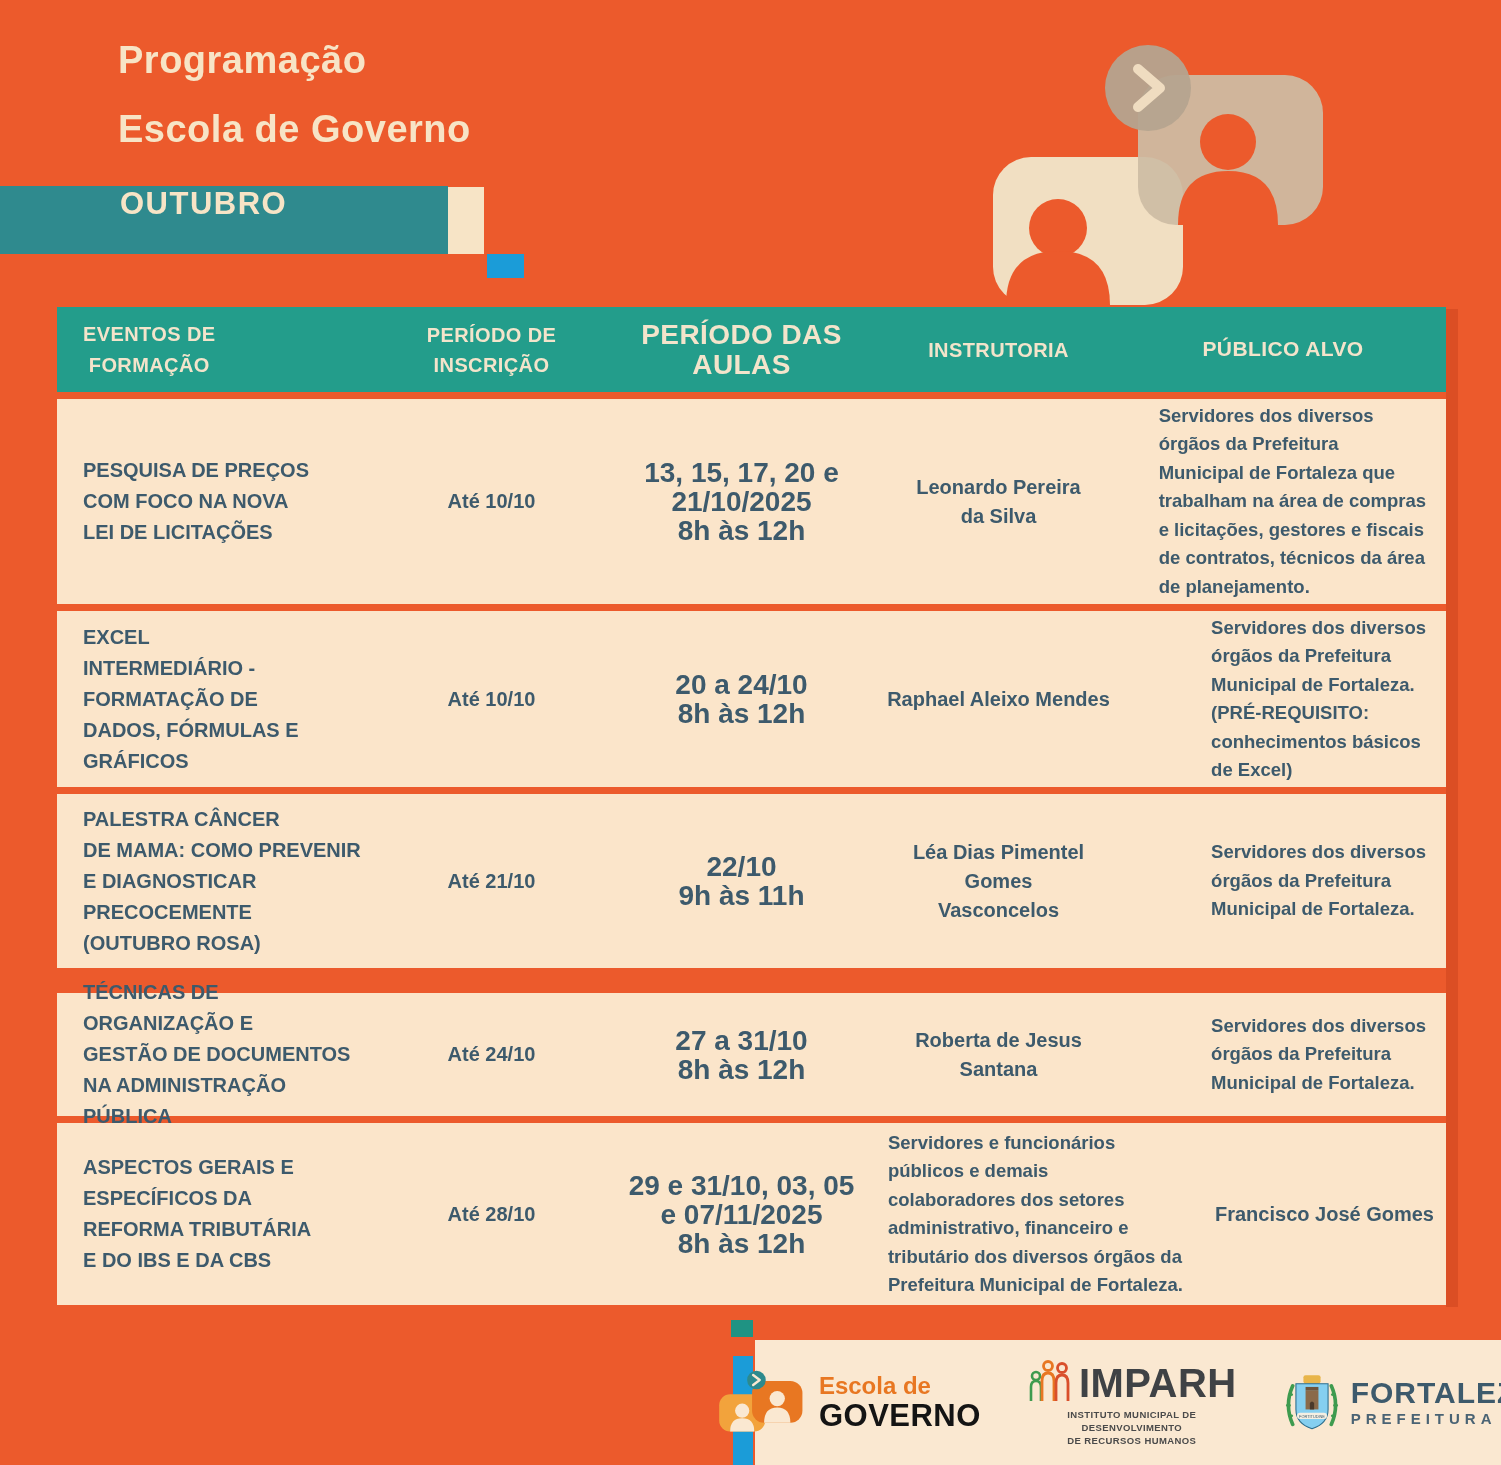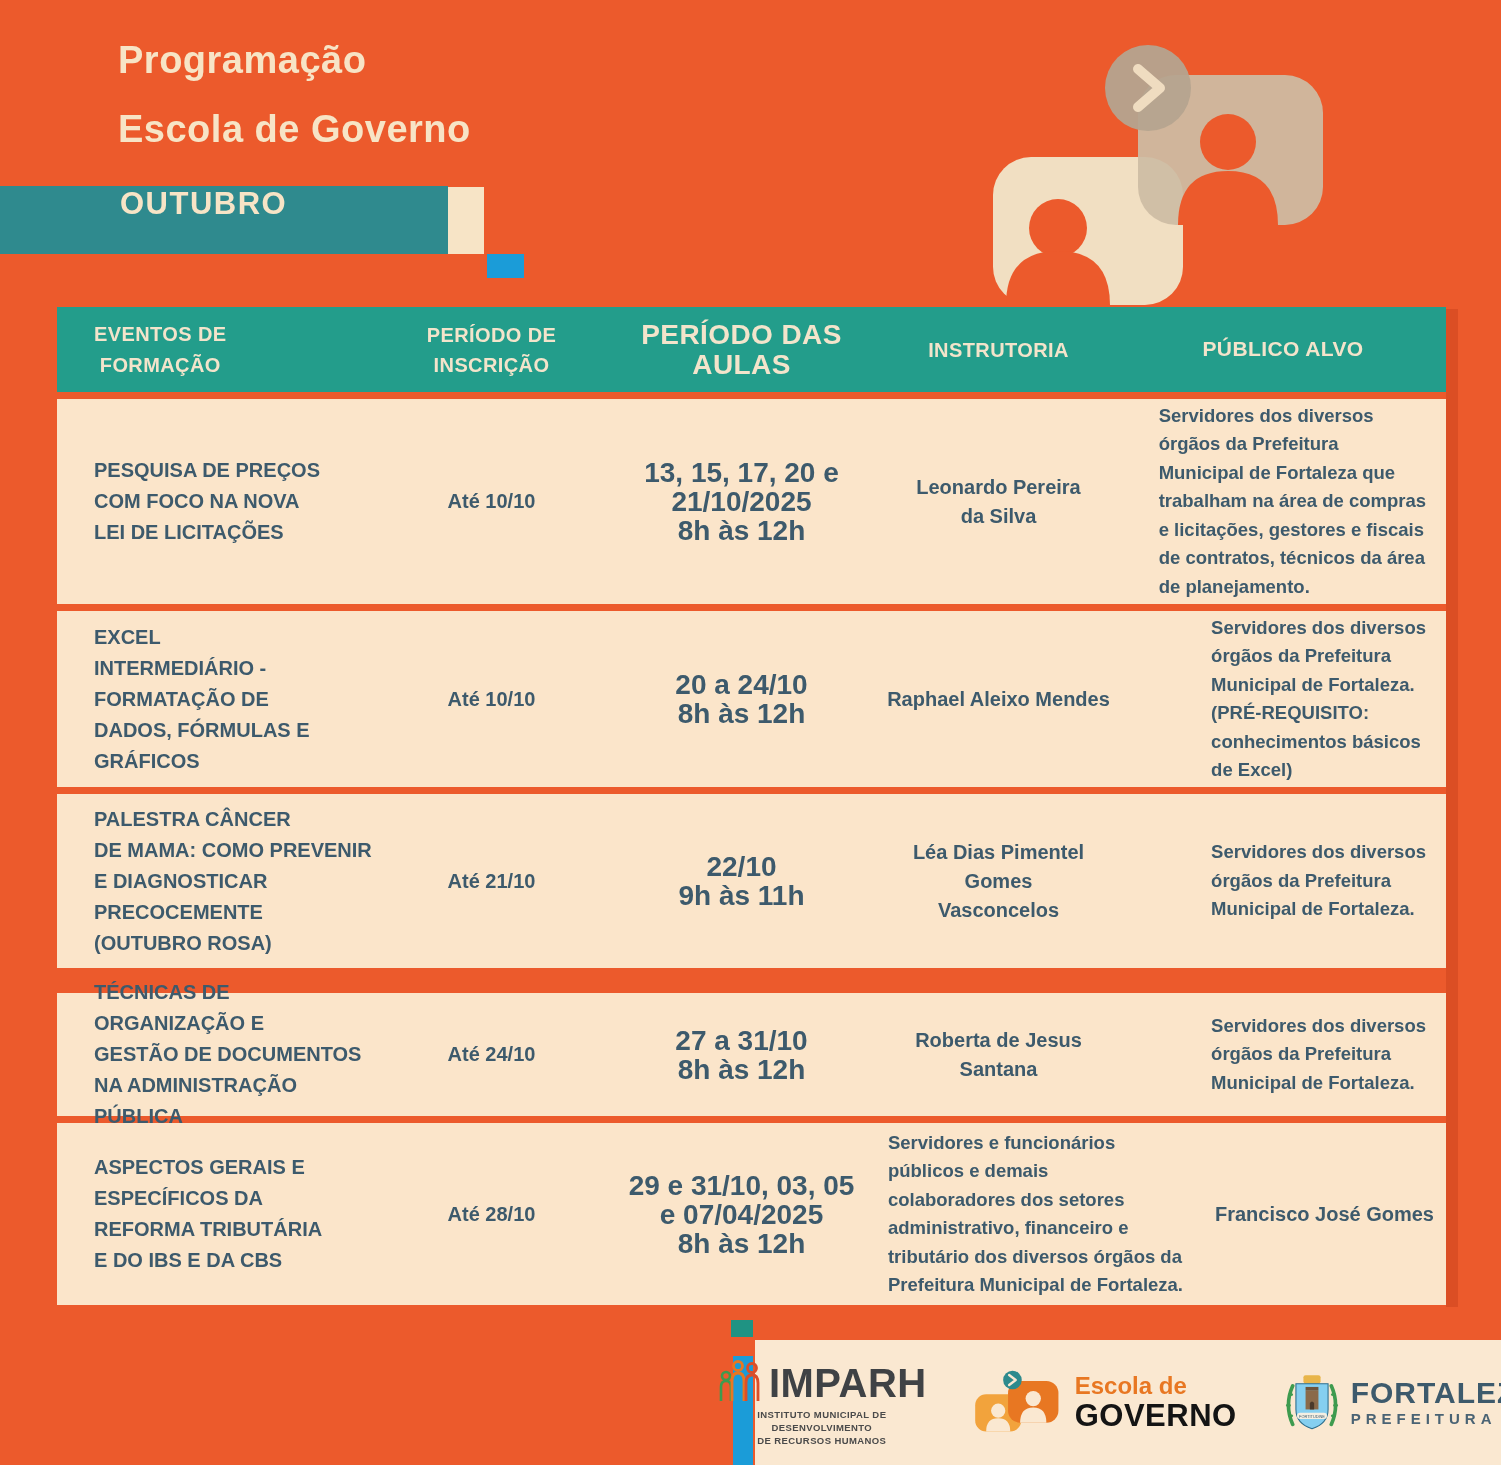--- a/index.html
+++ b/index.html
@@ -20,21 +20,21 @@
   .table{position:absolute;left:57px;top:307px;width:1389px;}
   .table::after{content:"";position:absolute;top:2px;right:-12px;width:12px;height:100%;
                 background:#DB4E24;}
   .thead{display:flex;background:#239D8B;height:85px;margin-bottom:7px;position:relative;z-index:1;}
   .th{display:flex;align-items:center;justify-content:center;text-align:center;color:#F3E4CB;
       font-weight:800;font-size:21px;line-height:30px;white-space:pre-line;letter-spacing:.4px;}
   .row{display:flex;background:#FBE5CA;margin-bottom:7px;position:relative;z-index:1;}
   .row:last-child{margin-bottom:0;}
   .td{display:flex;align-items:center;color:#3D5A6C;font-weight:700;font-size:19px;line-height:29px;}
   .td .txt{white-space:pre-line;}
-  .c1{width:320px;justify-content:flex-start;padding-left:37px;box-sizing:border-box;font-size:20px;line-height:31px;}
+  .c1{width:320px;justify-content:flex-start;padding-left:26px;box-sizing:border-box;font-size:20px;line-height:31px;}
   .c2{width:229px;justify-content:center;text-align:center;font-size:20px;}
   .c3{width:271px;justify-content:center;text-align:center;font-size:28px;}
   .c4{width:243px;justify-content:center;text-align:center;font-size:20px;}
   .c5{width:326px;justify-content:flex-end;padding-right:20px;box-sizing:border-box;
       font-size:18.5px;line-height:28.5px;}
   .c5 .strong{font-weight:800;}
   .h1r{height:205px;} .h2r{height:176px;} .h3r{height:174px;} .h4r{height:123px;margin-top:25px;} .h5r{height:182px;}
 
   
   .footer-teal-sq{position:absolute;left:731px;top:1320px;width:22px;height:17px;background:#1F9383;}
@@ -204,21 +204,21 @@
           <span class="txt">ASPECTOS GERAIS E
 ESPECÍFICOS DA
 REFORMA TRIBUTÁRIA
 E DO IBS E DA CBS</span>
         </div>
       <div class="td c2">
           <span class="txt">Até 28/10</span>
         </div>
       <div class="td c3">
           <span class="txt">29 e 31/10, 03, 05
-e 07/04/2025
+e 07/11/2025
 8h às 12h</span>
         </div>
       <div class="td c5">
           <span class="txt">Servidores e funcionários
 públicos e demais
 colaboradores dos setores
 administrativo, financeiro e
 tributário dos diversos órgãos da
 Prefeitura Municipal de Fortaleza.</span>
         </div>
@@ -226,52 +226,52 @@
           <span class="txt">Francisco José Gomes</span>
         </div>
     </div>
 
   </div>
 
   <div class="footer-teal-sq"></div>
   <div class="footer-blue-bar"></div>
 
   <div class="footer-panel">
-
-    <div class="logo imparh">
-      <div class="imparh-top">
-        <svg width="48" height="44" viewBox="0 0 46 44">
-          <circle cx="8" cy="17" r="4" fill="none" stroke="#3E9B4F" stroke-width="2.6"></circle>
-          <path d="M3 42 V28 Q3 22 8 22 Q13 22 13 28 V42" fill="none" stroke="#3E9B4F" stroke-width="2.6"></path>
-          <circle cx="20" cy="7" r="4.5" fill="none" stroke="#E87722" stroke-width="2.8"></circle>
-          <path d="M14 42 V22 Q14 14 20 14 Q26 14 26 22 V42" fill="none" stroke="#E87722" stroke-width="2.8"></path>
-          <circle cx="34" cy="9" r="4.5" fill="none" stroke="#D94F2B" stroke-width="2.8"></circle>
-          <path d="M28 42 V24 Q28 16 34 16 Q40 16 40 24 V42" fill="none" stroke="#D94F2B" stroke-width="2.8"></path>
-        </svg>
-        <span class="imparh-name">IMPARH</span>
-      </div>
-      <div class="imparh-tagline">INSTITUTO MUNICIPAL DE DESENVOLVIMENTO
-DE RECURSOS HUMANOS</div>
-    </div>
 
     <div class="logo escola">
       <svg width="92" height="66" viewBox="0 0 84 60">
         <rect x="2" y="22" width="42" height="34" rx="10" fill="#F2A33C"></rect>
         <circle cx="23" cy="37" r="6.5" fill="#FAE8D1"></circle>
         <path d="M12 56 Q12 44 23 44 Q34 44 34 56 Z" fill="#FAE8D1"></path>
         <rect x="32" y="10" width="46" height="38" rx="11" fill="#E87722"></rect>
         <circle cx="55" cy="26" r="7" fill="#FAE8D1"></circle>
         <path d="M43 48 Q43 34 55 34 Q67 34 67 48 Z" fill="#FAE8D1"></path>
         <circle cx="36" cy="9" r="8.5" fill="#2D8A8D"></circle>
         <path d="M33 4.5 L39 9 L33 13.5" fill="none" stroke="#FAE8D1" stroke-width="2.2" stroke-linecap="round" stroke-linejoin="round"></path>
       </svg>
       <div class="escola-text">
         <div class="l1">Escola de</div>
         <div class="l2">GOVERNO</div>
       </div>
+    </div>
+
+    <div class="logo imparh">
+      <div class="imparh-top">
+        <svg width="48" height="44" viewBox="0 0 46 44">
+          <circle cx="8" cy="17" r="4" fill="none" stroke="#3E9B4F" stroke-width="2.6"></circle>
+          <path d="M3 42 V28 Q3 22 8 22 Q13 22 13 28 V42" fill="none" stroke="#3E9B4F" stroke-width="2.6"></path>
+          <circle cx="20" cy="7" r="4.5" fill="none" stroke="#E87722" stroke-width="2.8"></circle>
+          <path d="M14 42 V22 Q14 14 20 14 Q26 14 26 22 V42" fill="none" stroke="#E87722" stroke-width="2.8"></path>
+          <circle cx="34" cy="9" r="4.5" fill="none" stroke="#D94F2B" stroke-width="2.8"></circle>
+          <path d="M28 42 V24 Q28 16 34 16 Q40 16 40 24 V42" fill="none" stroke="#D94F2B" stroke-width="2.8"></path>
+        </svg>
+        <span class="imparh-name">IMPARH</span>
+      </div>
+      <div class="imparh-tagline">INSTITUTO MUNICIPAL DE DESENVOLVIMENTO
+DE RECURSOS HUMANOS</div>
     </div>
 
     <div class="logo fortaleza">
       <svg width="58" height="60" viewBox="0 0 54 56">
         <path d="M9 12 Q1 30 9 48" fill="none" stroke="#3E9B4F" stroke-width="3.4" stroke-linecap="round"></path>
         <path d="M45 12 Q53 30 45 48" fill="none" stroke="#3E9B4F" stroke-width="3.4" stroke-linecap="round"></path>
         <ellipse cx="7" cy="20" rx="2.4" ry="1.4" fill="#3E9B4F"></ellipse>
         <ellipse cx="5" cy="30" rx="2.4" ry="1.4" fill="#3E9B4F"></ellipse>
         <ellipse cx="7" cy="40" rx="2.4" ry="1.4" fill="#3E9B4F"></ellipse>
         <ellipse cx="47" cy="20" rx="2.4" ry="1.4" fill="#3E9B4F"></ellipse>

